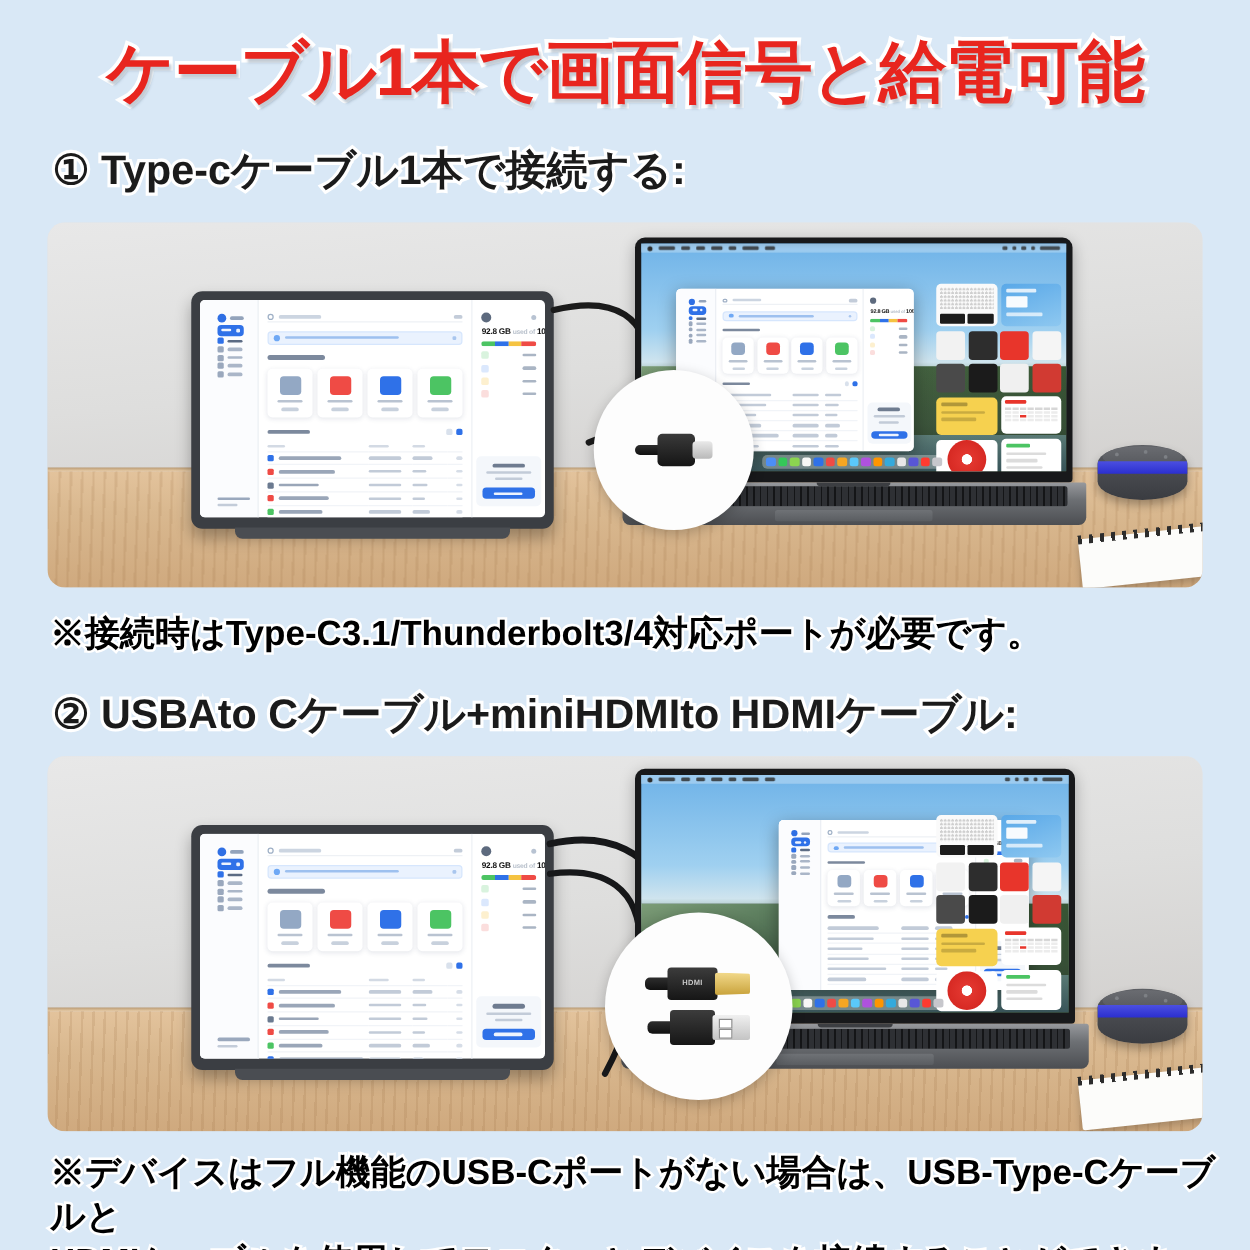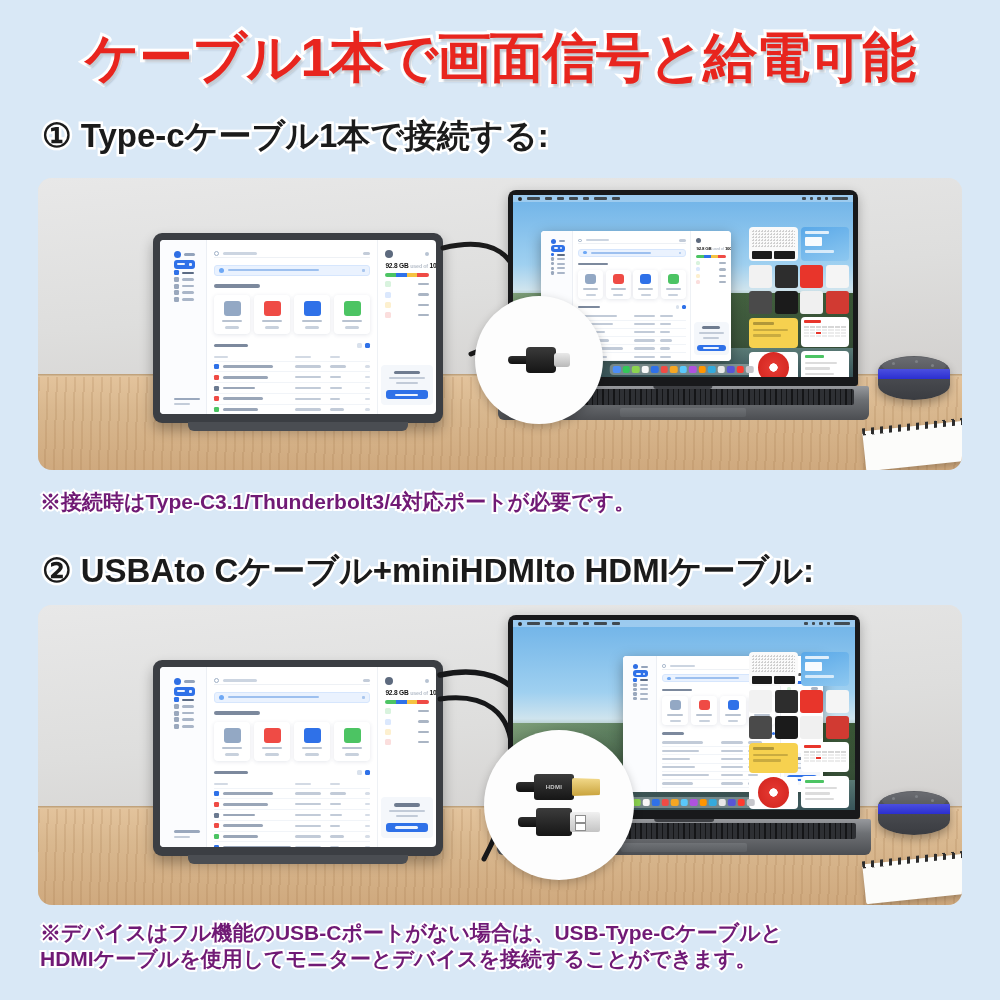--- a/index.html
+++ b/index.html
@@ -29,21 +29,21 @@
     font-size: 33px; font-weight: 700; color: #1b1b1b;
     -webkit-text-stroke: 5px #ffffff;
     paint-order: stroke fill;
     white-space: nowrap;
   }
   .step-title.s1 { top: 114px; }
   .step-title.s2 { top: 549px; }
 
   .note {
     position: absolute; left: 40px; width: 940px;
-    font-size: 21px; font-weight: 700; color: #701a75;
+    font-size: 28px; font-weight: 700; color: #000000;
     -webkit-text-stroke: 4px #ffffff;
     paint-order: stroke fill;
     line-height: 1.26;
     white-space: pre-line;
   }
   .note.n1 { top: 489px; }
   .note.n2 { top: 920px; }
 
   
   .photo {

